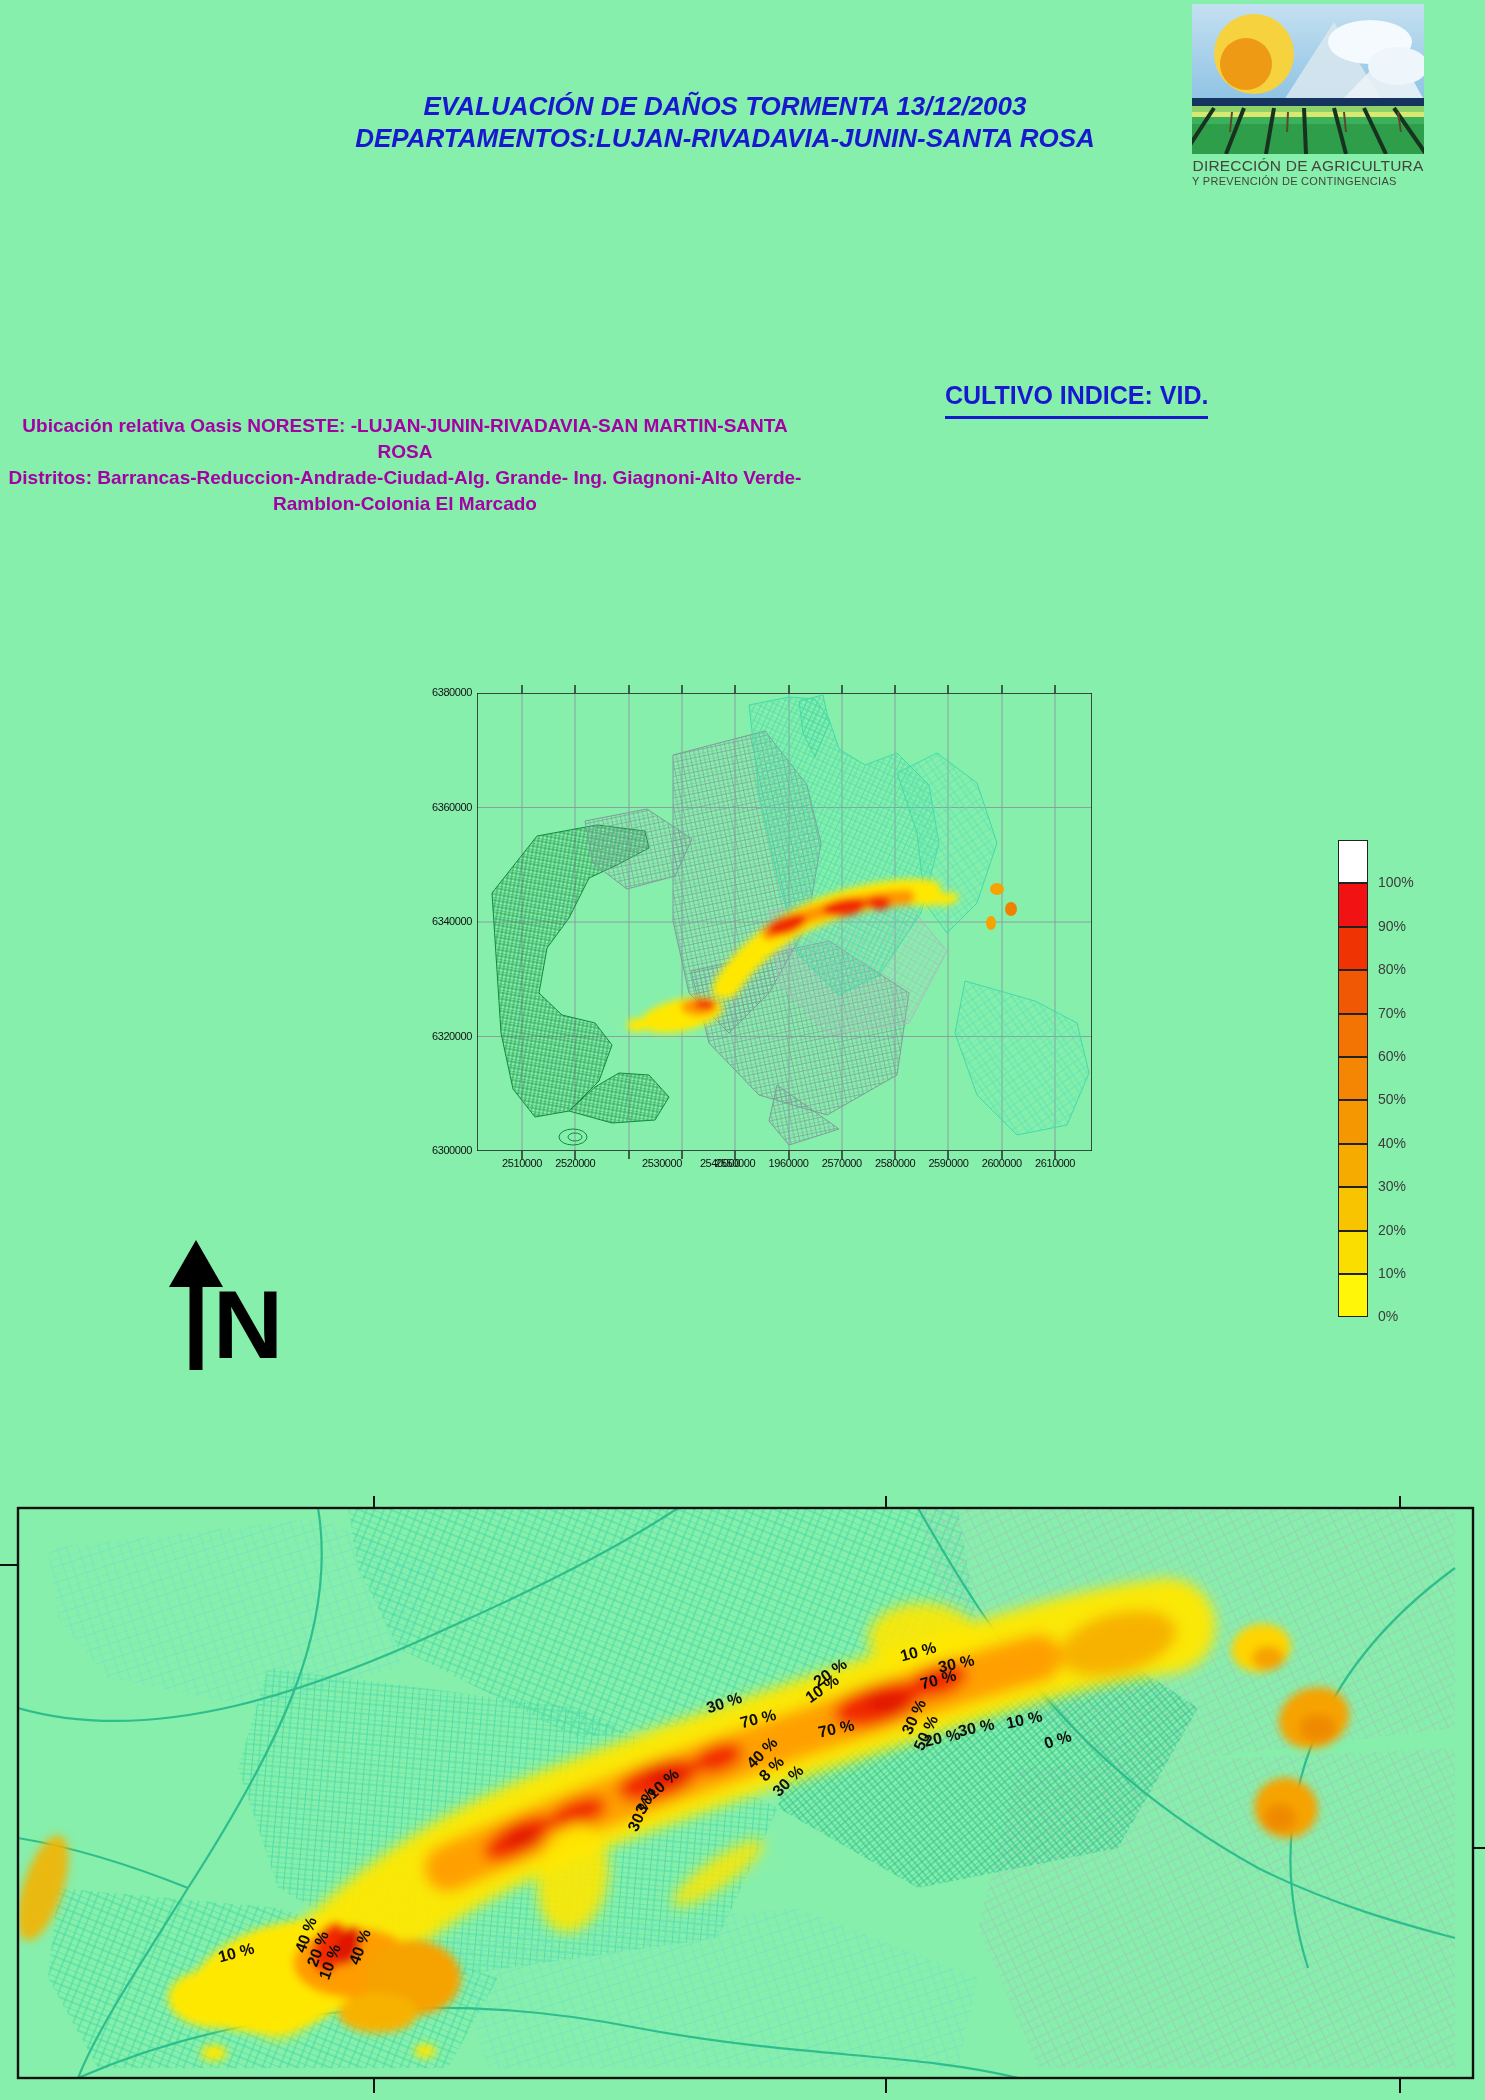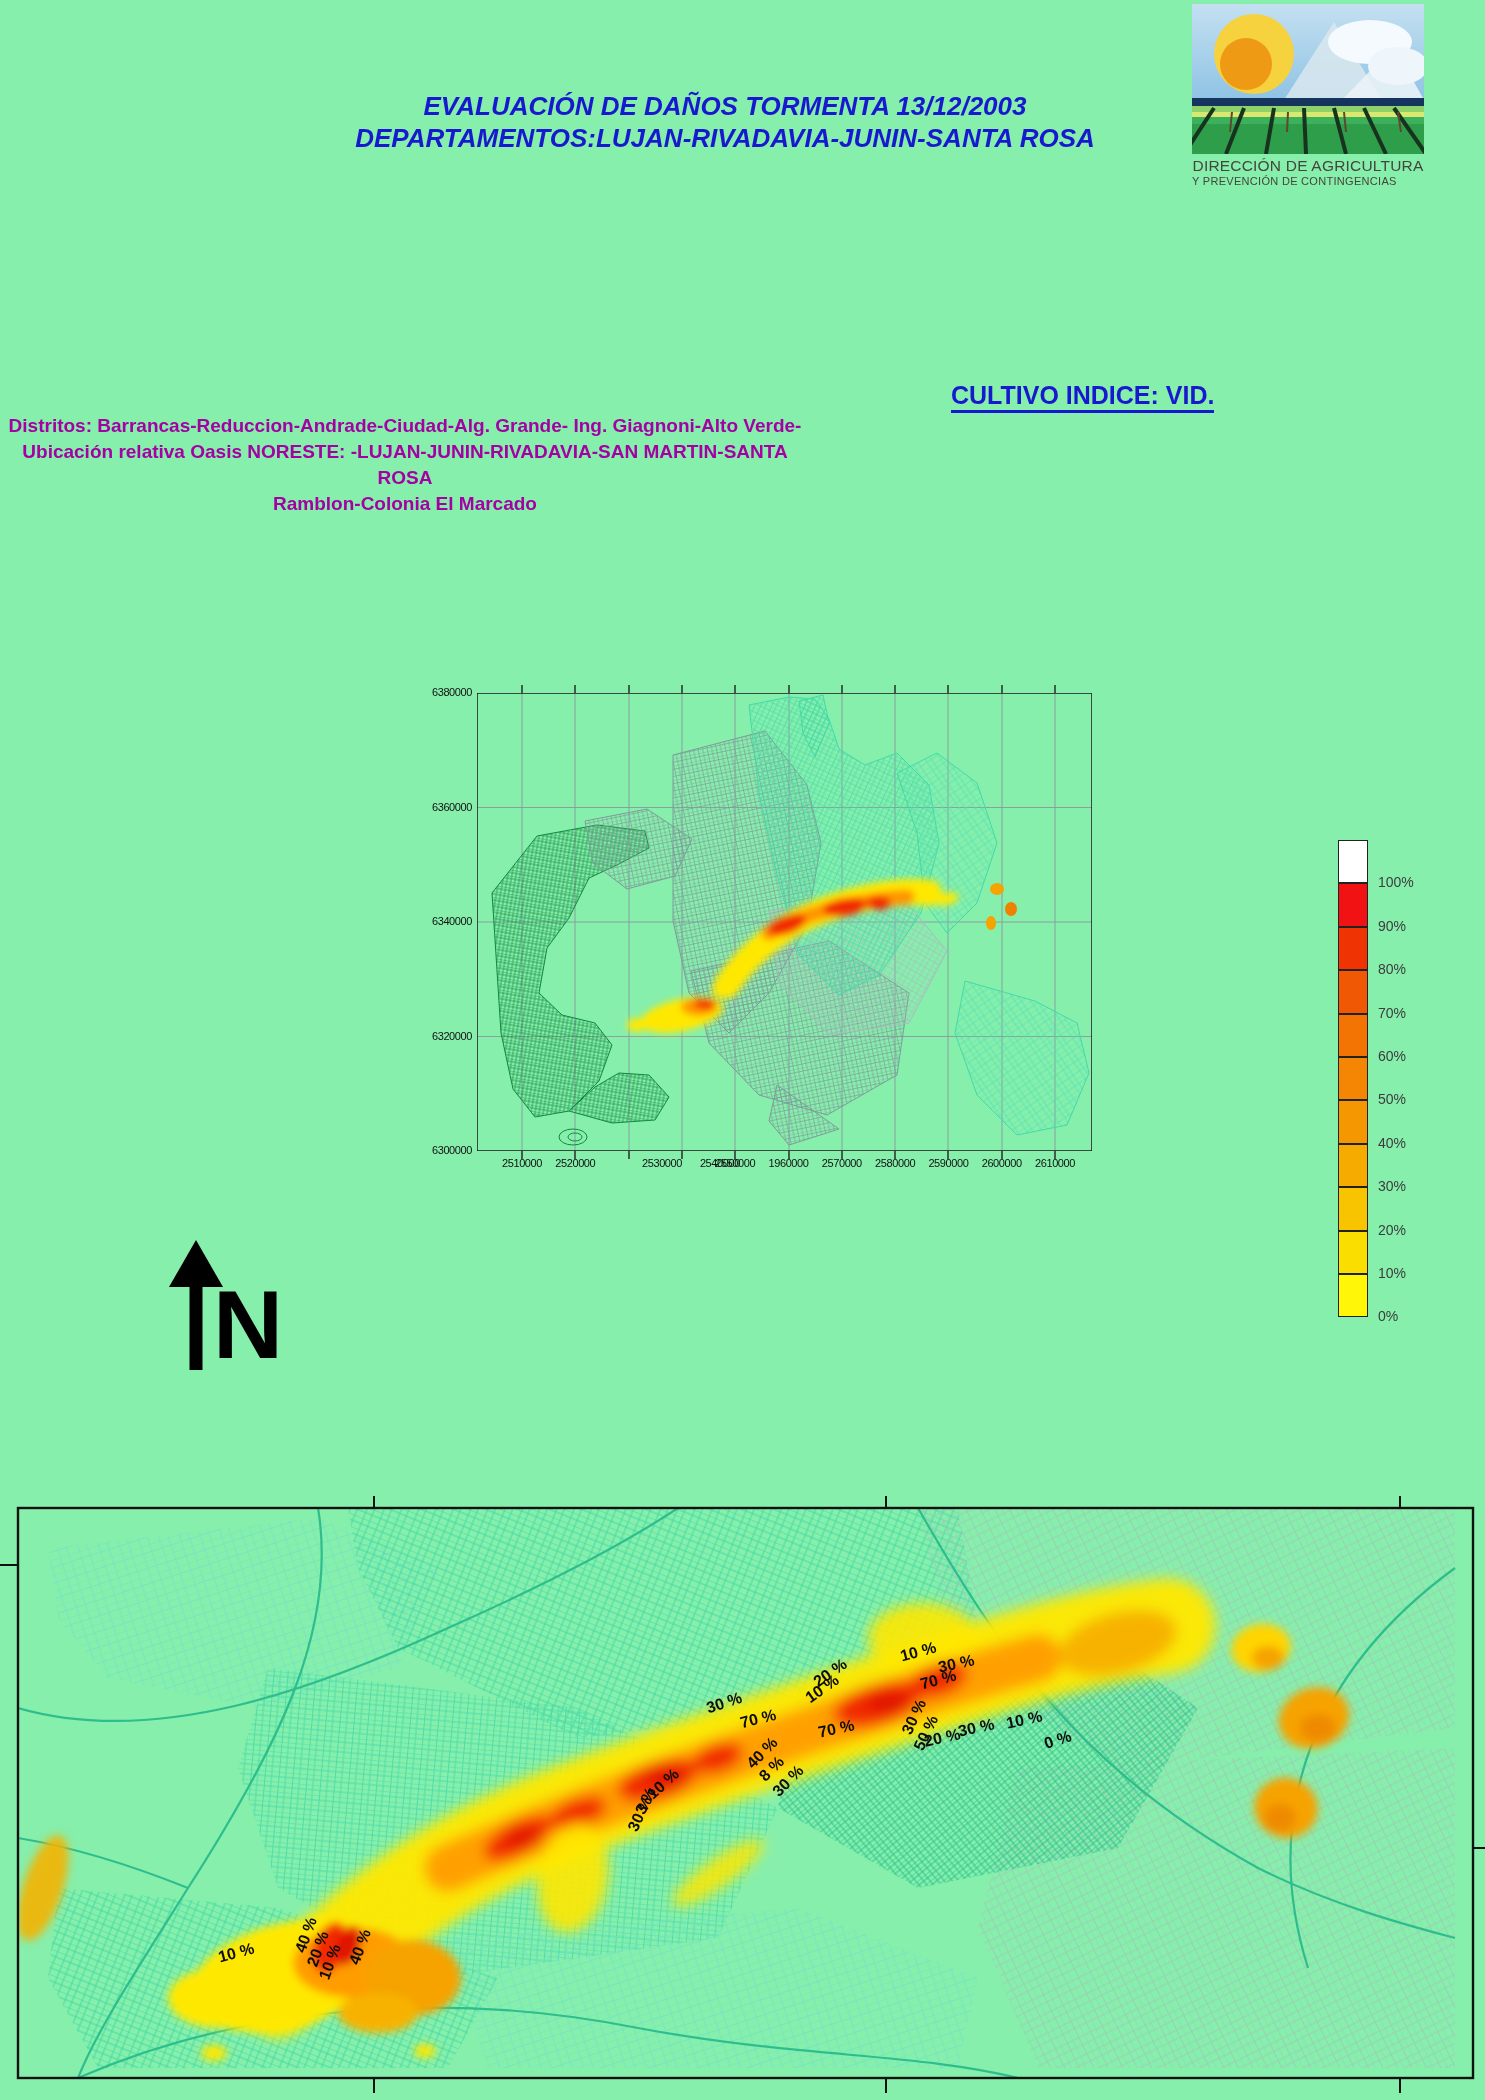--- a/index.html
+++ b/index.html
@@ -13,21 +13,21 @@
                font-size:26px;line-height:32px;letter-spacing:0px;}
   
   .logo{left:1192px;top:4px;width:232px;}
   .logo-art{width:232px;height:150px;display:block;}
   .logo-line1{margin-top:3px;font-size:15.5px;color:#45453d;letter-spacing:.2px;
               text-align:center;white-space:nowrap;}
   .logo-line2{font-size:11px;color:#45453d;text-align:left;white-space:nowrap;letter-spacing:.3px;}
 
   
   .cultivo{left:945px;top:381px;color:#1818cf;font-weight:bold;font-size:25px;
-           border-bottom:3px solid #1818cf;padding-bottom:0;white-space:nowrap;margin-left:6px;}
+           border-bottom:3px solid #1818cf;padding-bottom:6px;white-space:nowrap;}
 
   
   .loc{left:0px;top:413px;width:810px;text-align:center;color:#a400a4;
        font-weight:bold;font-size:19px;line-height:26px;}
 
   
   .om-ylab{position:absolute;right:1013px;width:70px;text-align:right;
            font-size:11px;color:#111;letter-spacing:-.4px;white-space:nowrap;}
   .om-xlab{position:absolute;top:1157px;width:64px;margin-left:-32px;text-align:center;
            font-size:11px;color:#111;letter-spacing:-.4px;white-space:nowrap;}
@@ -89,22 +89,22 @@
           <line x1="206" y1="108" x2="209" y2="128"></line>
       </g>
     </svg>
     <div class="logo-line1">DIRECCIÓN DE AGRICULTURA</div>
     <div class="logo-line2">Y PREVENCIÓN DE CONTINGENCIAS</div>
   </div>
 
   <div class="abs cultivo">CULTIVO INDICE:  VID.</div>
 
   <div class="abs loc">
+    <div>Ubicación relativa Oasis NORESTE: -LUJAN-JUNIN-RIVADAVIA-SAN MARTIN-SANTA ROSA</div>
     <div>Distritos: Barrancas-Reduccion-Andrade-Ciudad-Alg. Grande- Ing. Giagnoni-Alto Verde-</div>
-    <div>Ubicación relativa Oasis NORESTE: -LUJAN-JUNIN-RIVADAVIA-SAN MARTIN-SANTA ROSA</div>
     <div>Ramblon-Colonia El Marcado</div>
   </div>
 
   <svg class="abs" style="left:477px;top:683px;" width="615" height="478" viewBox="0 0 615 478">
     <defs>
       <pattern id="pg" width="8" height="6" patternUnits="userSpaceOnUse" patternTransform="rotate(10)">
         <path d="M0,0H8M0,3H8M2,0V6M6,0V6" stroke="#128a3e" stroke-width="0.7" fill="none"></path>
       </pattern>
       <pattern id="ps" width="9" height="7" patternUnits="userSpaceOnUse" patternTransform="rotate(-12)">
         <path d="M0,0H9M0,3.5H9M2,0V7M6.5,0V7" stroke="#7e9c9a" stroke-width="0.7" fill="none"></path>

